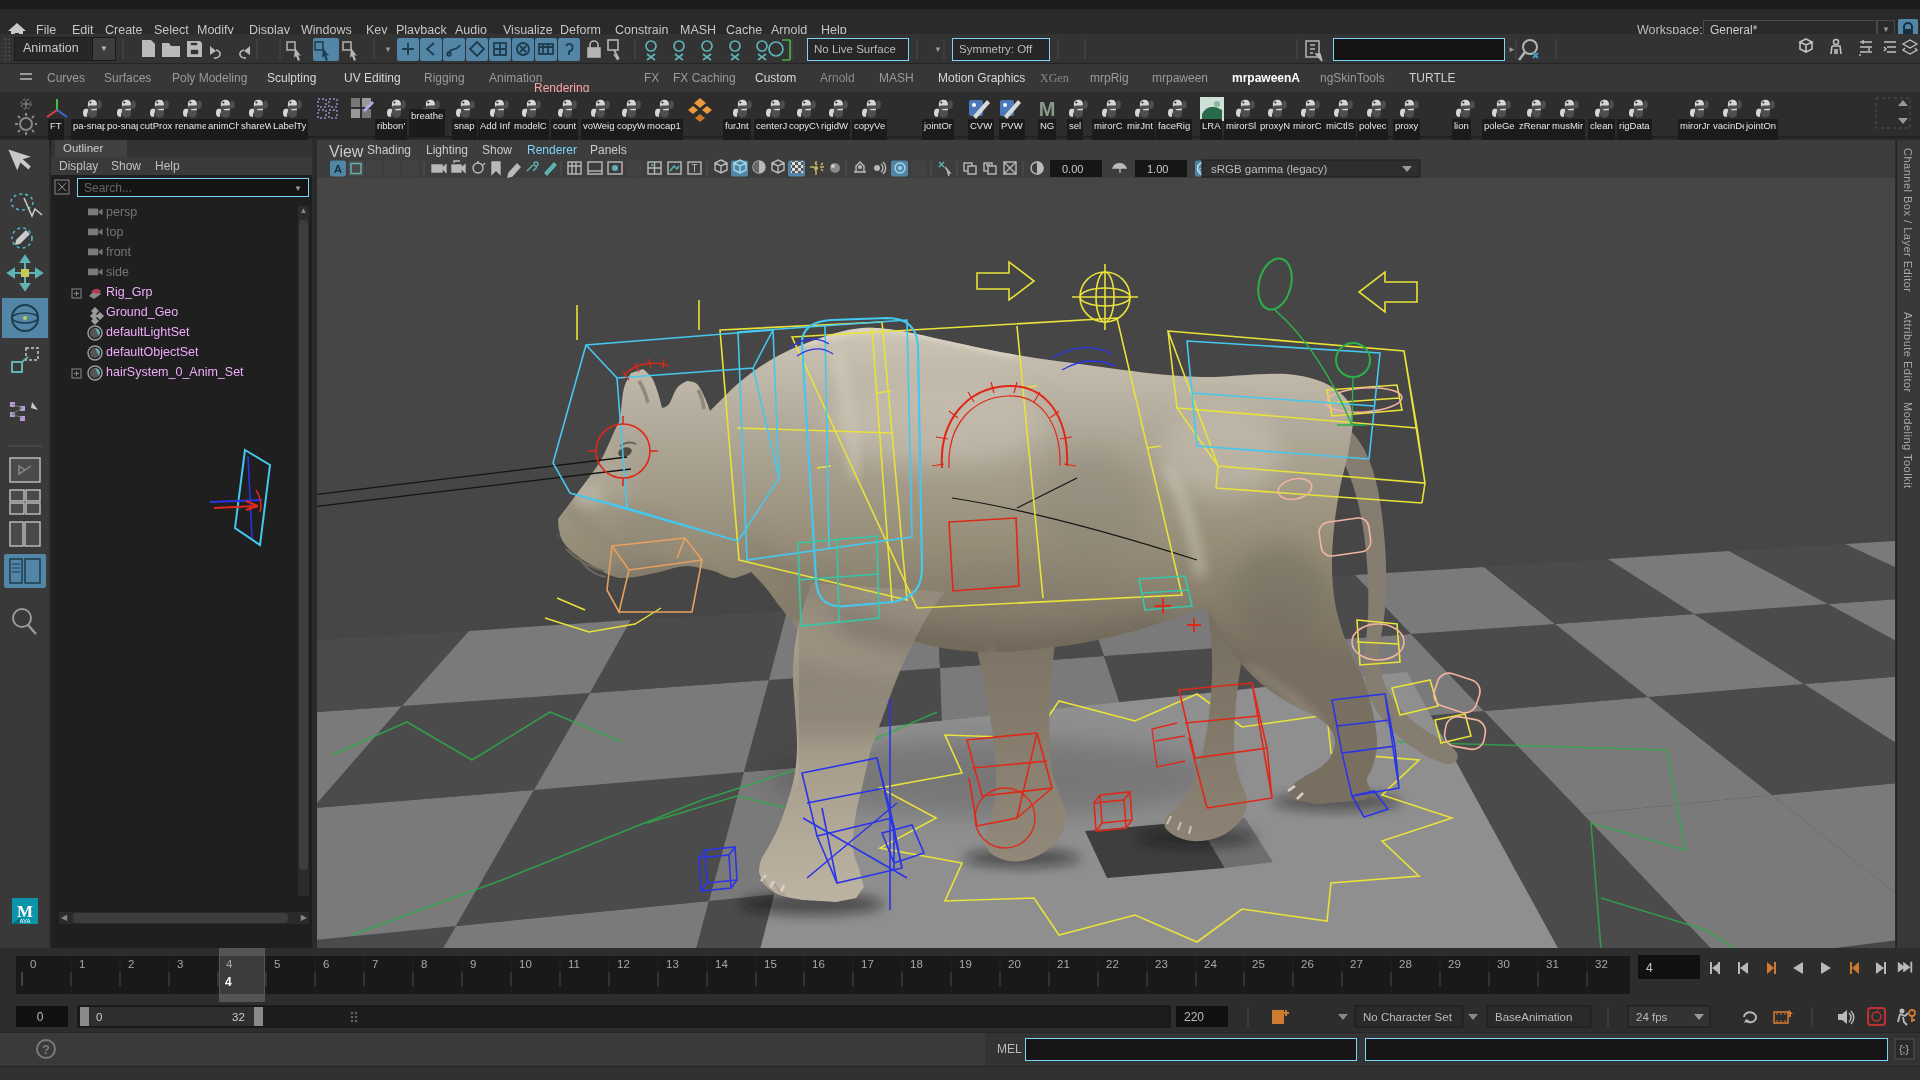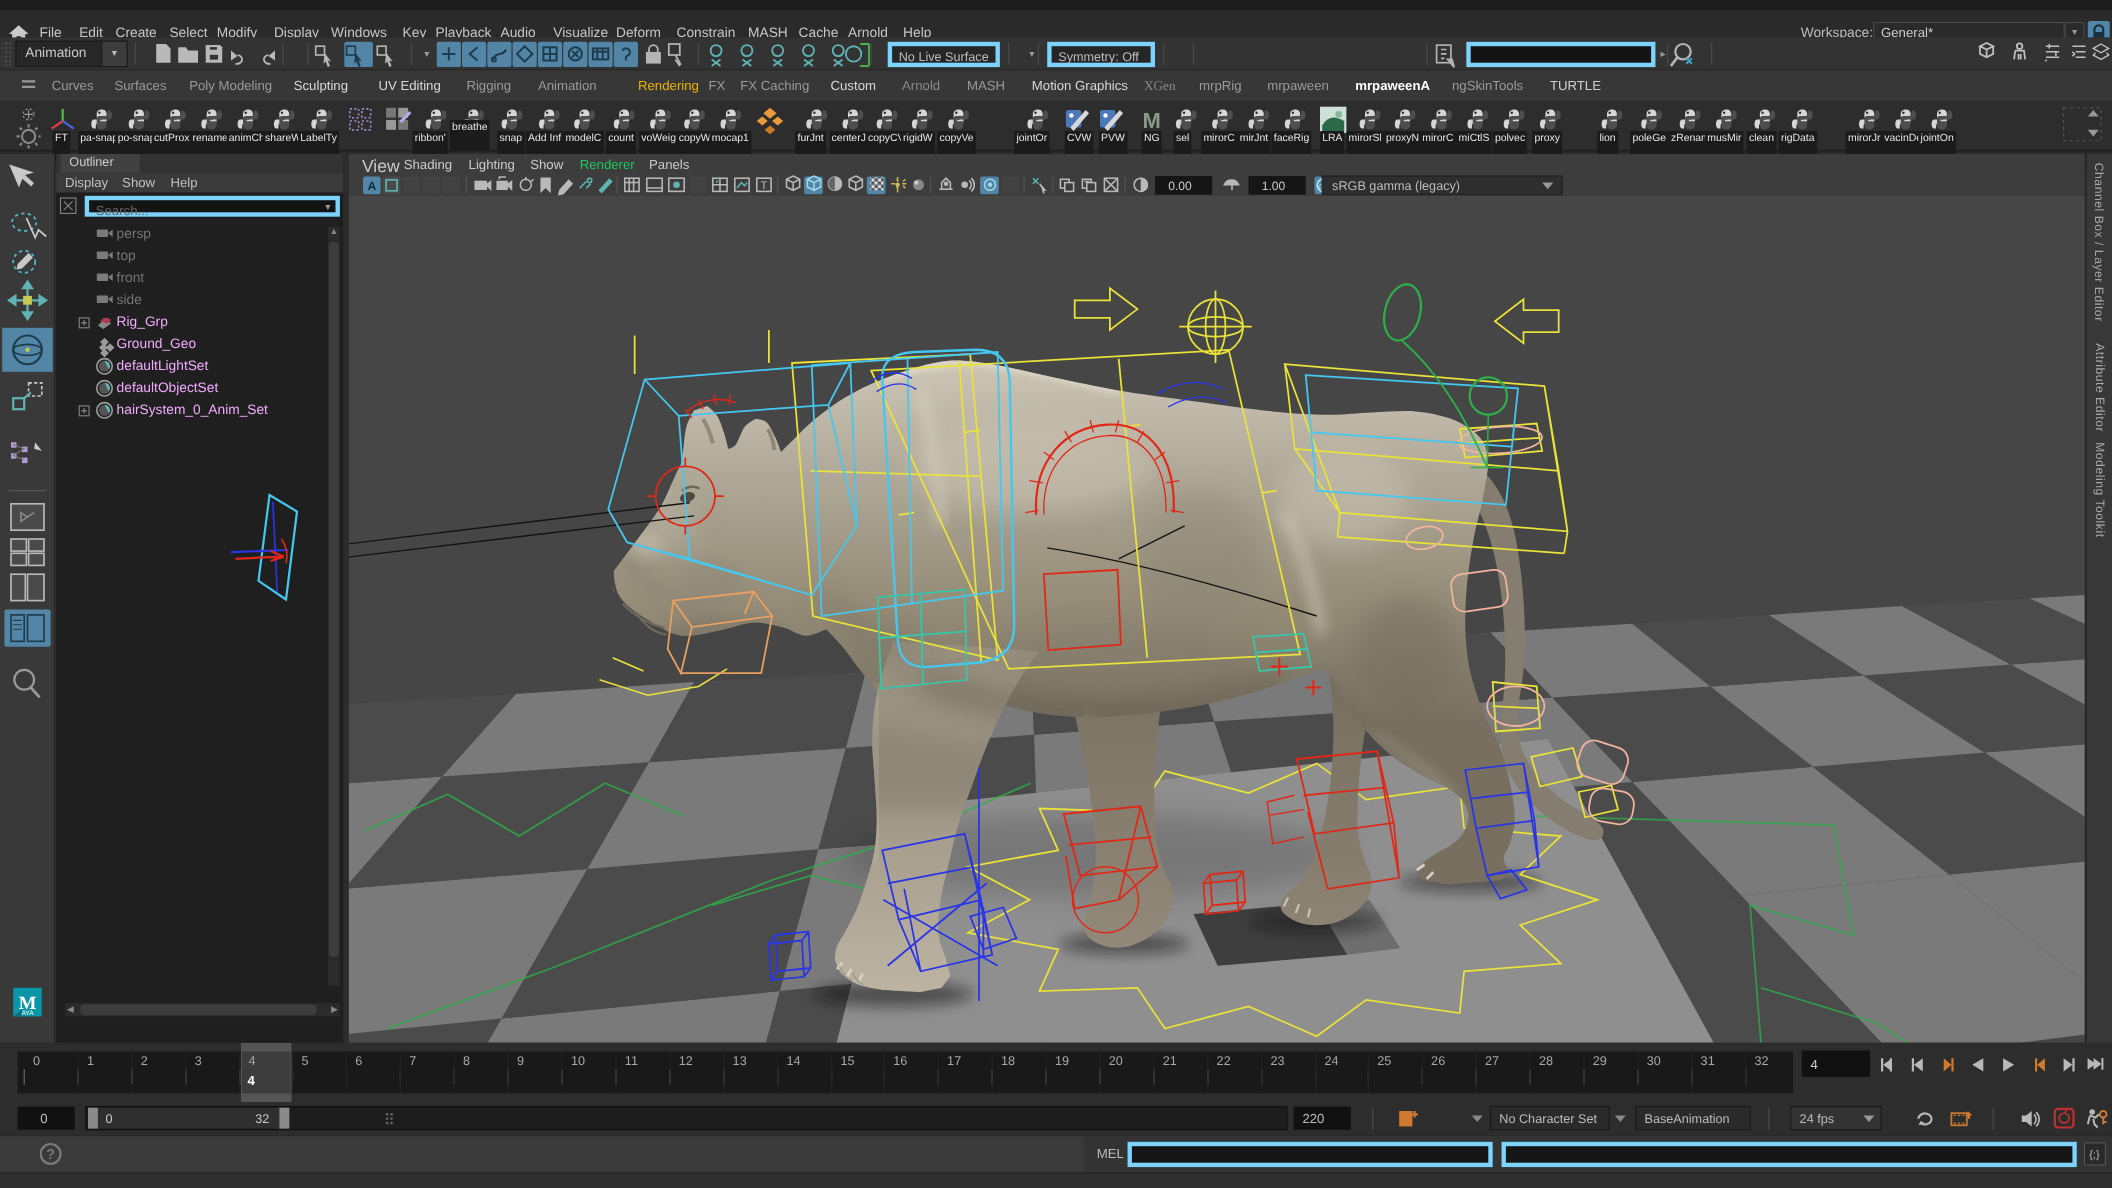--- a/index.html
+++ b/index.html
@@ -13,21 +13,21 @@
 #toolbox{left:0;top:140px;width:50px;height:808px;background:#393939;border-right:1px solid #2a2a2a}
 #outliner{left:51px;top:140px;width:261px;height:808px;background:#1f1f1f}
 #viewport{left:315px;top:140px;width:1580px;height:808px;background:#3d3d3d;overflow:hidden;border-left:2px solid #2a2a2a}
 #view3d{position:absolute;left:0;top:38px;width:1580px;height:770px;background:#464646}
 #sidetabs{left:1896px;top:140px;width:24px;height:808px;background:#383838;border-left:1px solid #222}
 .vtext{position:absolute;writing-mode:vertical-rl;font-size:11px;color:#a8a8a8;letter-spacing:0.5px;left:5px}
 #timeline{left:0;top:948px;width:1920px;height:54px;background:#2d2d2d}
 #range{left:0;top:1002px;width:1920px;height:30px;background:#2d2d2d}
 #cmd{left:0;top:1032px;width:1920px;height:34px;background:#383838;border-top:1px solid #262626}
 #helpbar{left:0;top:1066px;width:1920px;height:14px;background:#303030;border-top:1px solid #262626}
-.fld{position:absolute;background:#1c1c1c;border:4px solid #7dd3fc;color:#bbb;font-size:12px}
+.fld{position:absolute;background:#1c1c1c;border:1px solid #7dd3fc;color:#bbb;font-size:12px}
 .chip{position:absolute;background:#1b1b1b;color:#e6e6e6;font-size:9.5px;padding:0 2px;height:28px;line-height:13px;border-radius:1px;white-space:nowrap}
 .otext{position:absolute;font-size:12.5px;color:#f0abfc;white-space:nowrap}
 .gray{color:#757575}
 </style></head><body>
 <div id="menu" class="abs">
     <svg class="abs" style="left:7px;top:12px" width="20" height="20" viewBox="0 0 20 20">
       <path d="M10 2 L19 10 L16 10 L16 18 L12 18 L12 12 L8 12 L8 18 L4 18 L4 10 L1 10 Z" fill="#c9c9c9"></path>
     </svg>
     <span class="m" style="left:36px">File</span>
     <span class="m" style="left:72px">Edit</span>
@@ -169,21 +169,21 @@
     <svg class="abs" style="left:0;top:0" width="44" height="28">
       <path d="M20 10 h12 m-12 5 h12" stroke="#999" stroke-width="2"></path>
     </svg>
     <span style="left:47px;color:#9a9a9a;">Curves</span>
     <span style="left:104px;color:#9a9a9a;">Surfaces</span>
     <span style="left:172px;color:#9a9a9a;">Poly Modeling</span>
     <span style="left:267px;color:#d8d8d8;text-align:right;">Sculpting</span>
     <span style="left:344px;color:#d8d8d8;">UV Editing</span>
     <span style="left:424px;color:#9a9a9a;">Rigging</span>
     <span style="left:489px;color:#9a9a9a;">Animation</span>
-    <span style="left:580px;color:#eab308;">Rendering</span>
+    <span style="left:534px;color:#fca5a5;margin-top:10px;">Rendering</span>
     <span style="left:644px;color:#9a9a9a;">FX</span>
     <span style="left:673px;color:#9a9a9a;">FX Caching</span>
     <span style="left:755px;color:#d8d8d8;">Custom</span>
     <span style="left:820px;color:#8a8a8a;">Arnold</span>
     <span style="left:879px;color:#9a9a9a;">MASH</span>
     <span style="left:938px;color:#d8d8d8;">Motion Graphics</span>
     <span style="left:1040px;color:#8a8a8a;font-family:Liberation Serif, serif;">XGen</span>
     <span style="left:1090px;color:#9a9a9a;">mrpRig</span>
     <span style="left:1152px;color:#9a9a9a;">mrpaween</span>
     <span style="left:1232px;color:#ffffff;font-weight:bold;">mrpaweenA</span>
@@ -631,21 +631,21 @@
       <div class="abs" style="left:2px;top:1px;color:#888;font-size:8px">◀</div>
       <div class="abs" style="left:14px;top:1px;width:215px;height:10px;background:#3d3d3d;border-radius:4px"></div>
       <div class="abs" style="right:2px;top:1px;color:#888;font-size:8px">▶</div>
     </div>
   </div>
 <div id="viewport" class="abs">
     <span style="position:absolute;left:12px;top:3px;font-size:16px;color:#cacaca">View</span>
     <span style="position:absolute;left:50px;top:3px;font-size:12px;color:#cacaca">Shading</span>
     <span style="position:absolute;left:109px;top:3px;font-size:12px;color:#cacaca">Lighting</span>
     <span style="position:absolute;left:165px;top:3px;font-size:12px;color:#cacaca">Show</span>
-    <span style="position:absolute;left:210px;top:3px;font-size:12px;color:#22c55e">Renderer</span>
+    <span style="position:absolute;left:210px;top:3px;font-size:12px;color:#7dd3fc">Renderer</span>
     <span style="position:absolute;left:273px;top:3px;font-size:12px;color:#cacaca">Panels</span>
     <svg class="abs" style="left:0;top:19px" width="1580" height="19">
       <rect x="0" y="0" width="1580" height="19" fill="#3d3d3d"></rect>
       <rect x="13" y="1.5" width="16" height="16" rx="2" fill="#5285a6"></rect>
       <text x="21" y="14" font-size="11" fill="#10303f" text-anchor="middle" font-weight="bold">A</text>
       <rect x="31" y="1.5" width="16" height="16" rx="2" fill="#4a4a4a"></rect>
       <rect x="34" y="4.5" width="10" height="10" fill="none" stroke="#5fb3b3" stroke-width="1.5"></rect>
       <rect x="49" y="1.5" width="16" height="16" rx="2" fill="#424242"></rect>
       <rect x="67" y="1.5" width="16" height="16" rx="2" fill="#424242"></rect>
       <rect x="85" y="1.5" width="16" height="16" rx="2" fill="#424242"></rect>

